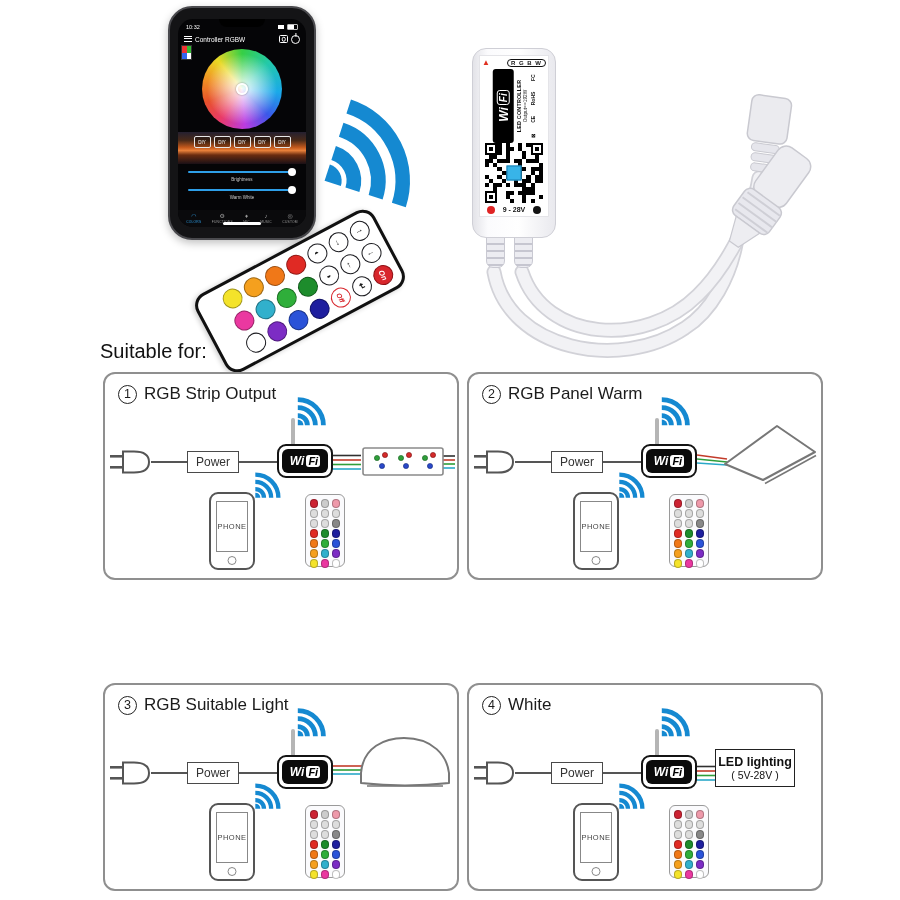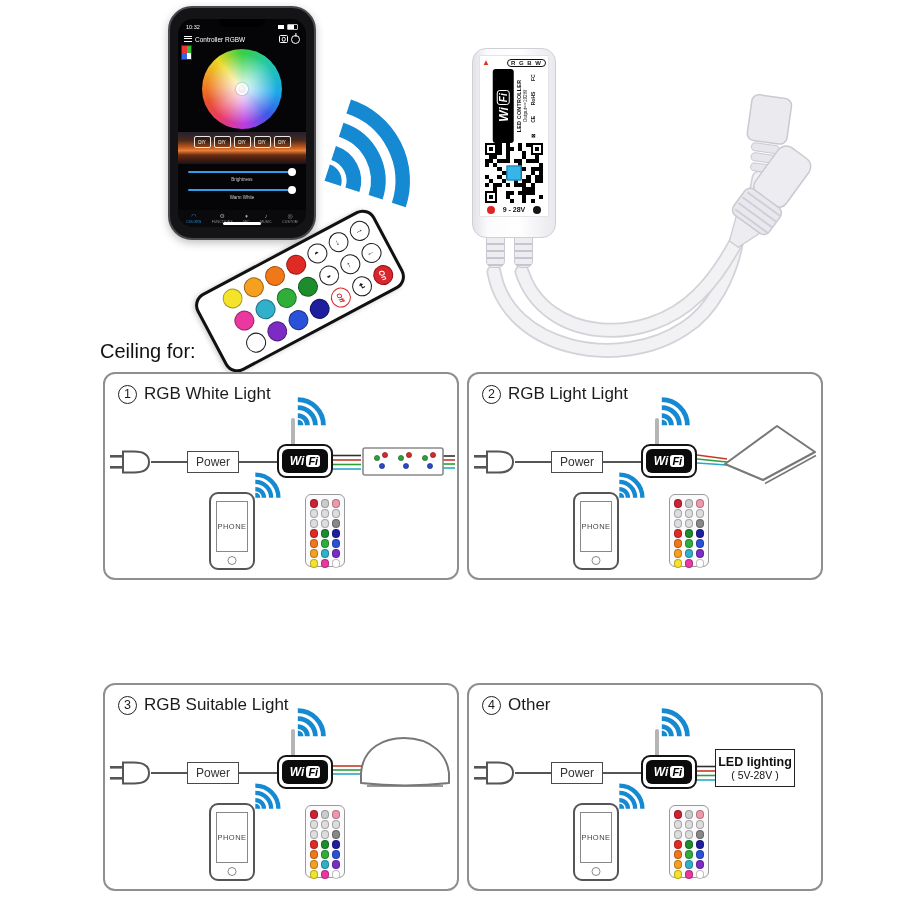--- a/index.html
+++ b/index.html
@@ -495,27 +495,27 @@
           <div></div>
         </div>
       <div class="ctl-bot">
         <span class="dotr"></span>
         <span class="volt">9 - 28V</span>
         <span class="dotk"></span>
       </div>
     </div>
   </div>
 
-  <div class="suitable">Ceiling for:</div>
+  <div class="suitable">Suitable for:</div>
 
   <div id="panels">
       <div class="panel p0" data-load="strip">
     <div class="ptitle">
       <span class="cnum">1</span>
-      <span>RGB White Light</span>
+      <span>RGB Strip Output</span>
     </div>
     <svg class="plug" viewBox="0 0 44 34">
       <rect x="0" y="10" width="13" height="2.6" fill="#555"></rect>
       <rect x="0" y="21" width="13" height="2.6" fill="#555"></rect>
       <path d="M13,6.5 H24 Q39,6.5 39,17 Q39,27.5 24,27.5 H13 Z" fill="#fff" stroke="#555" stroke-width="2"></path>
     </svg>
     <div class="wire w1"></div>
     <div class="powerbox">Power</div>
     <div class="wire w2"></div>
     <div class="antenna"></div>
@@ -582,21 +582,21 @@
           <div class="mini-key" style="background: rgb(49, 176, 204);"></div>
           <div class="mini-key" style="background: rgb(124, 44, 196);"></div>
           <div class="mini-key" style="background: rgb(244, 227, 42);"></div>
           <div class="mini-key" style="background: rgb(234, 56, 160);"></div>
           <div class="mini-key" style="background: rgb(255, 255, 255);"></div>
         </div>
   </div>
       <div class="panel p1" data-load="panel">
     <div class="ptitle">
       <span class="cnum">2</span>
-      <span>RGB Light Light</span>
+      <span>RGB Panel Warm</span>
     </div>
     <svg class="plug" viewBox="0 0 44 34">
       <rect x="0" y="10" width="13" height="2.6" fill="#555"></rect>
       <rect x="0" y="21" width="13" height="2.6" fill="#555"></rect>
       <path d="M13,6.5 H24 Q39,6.5 39,17 Q39,27.5 24,27.5 H13 Z" fill="#fff" stroke="#555" stroke-width="2"></path>
     </svg>
     <div class="wire w1"></div>
     <div class="powerbox">Power</div>
     <div class="wire w2"></div>
     <div class="antenna"></div>
@@ -712,21 +712,21 @@
           <div class="mini-key" style="background: rgb(49, 176, 204);"></div>
           <div class="mini-key" style="background: rgb(124, 44, 196);"></div>
           <div class="mini-key" style="background: rgb(244, 227, 42);"></div>
           <div class="mini-key" style="background: rgb(234, 56, 160);"></div>
           <div class="mini-key" style="background: rgb(255, 255, 255);"></div>
         </div>
   </div>
       <div class="panel p3" data-load="other">
     <div class="ptitle">
       <span class="cnum">4</span>
-      <span>Other</span>
+      <span>White</span>
     </div>
     <svg class="plug" viewBox="0 0 44 34">
       <rect x="0" y="10" width="13" height="2.6" fill="#555"></rect>
       <rect x="0" y="21" width="13" height="2.6" fill="#555"></rect>
       <path d="M13,6.5 H24 Q39,6.5 39,17 Q39,27.5 24,27.5 H13 Z" fill="#fff" stroke="#555" stroke-width="2"></path>
     </svg>
     <div class="wire w1"></div>
     <div class="powerbox">Power</div>
     <div class="wire w2"></div>
     <div class="antenna"></div>

